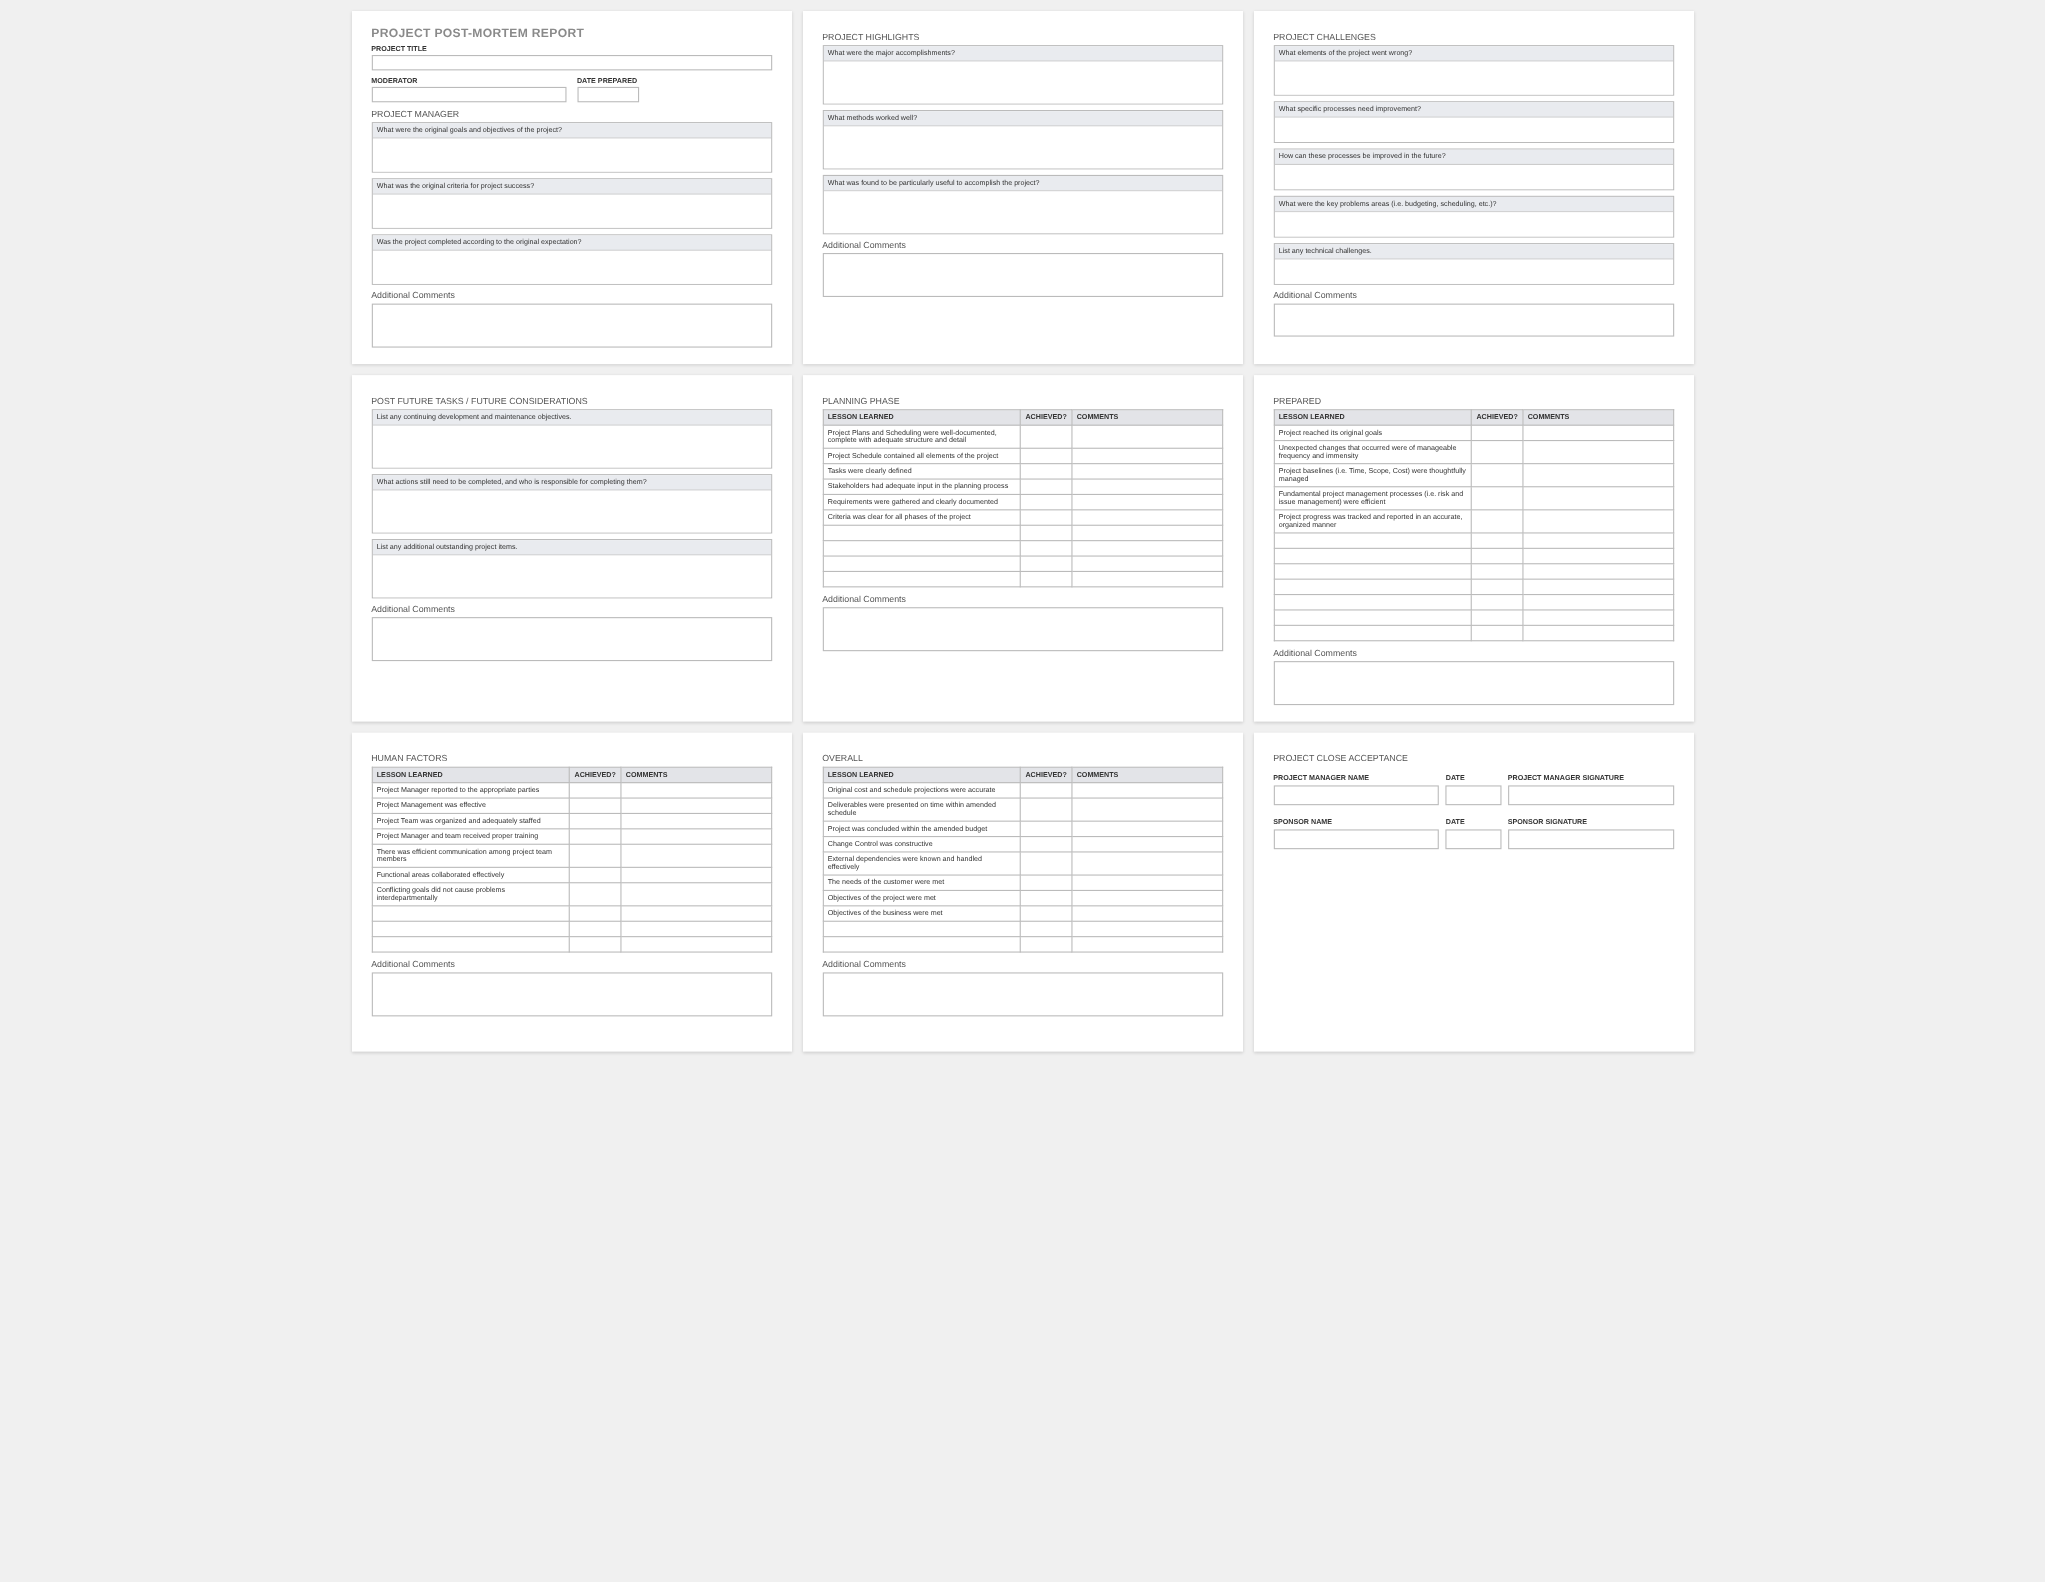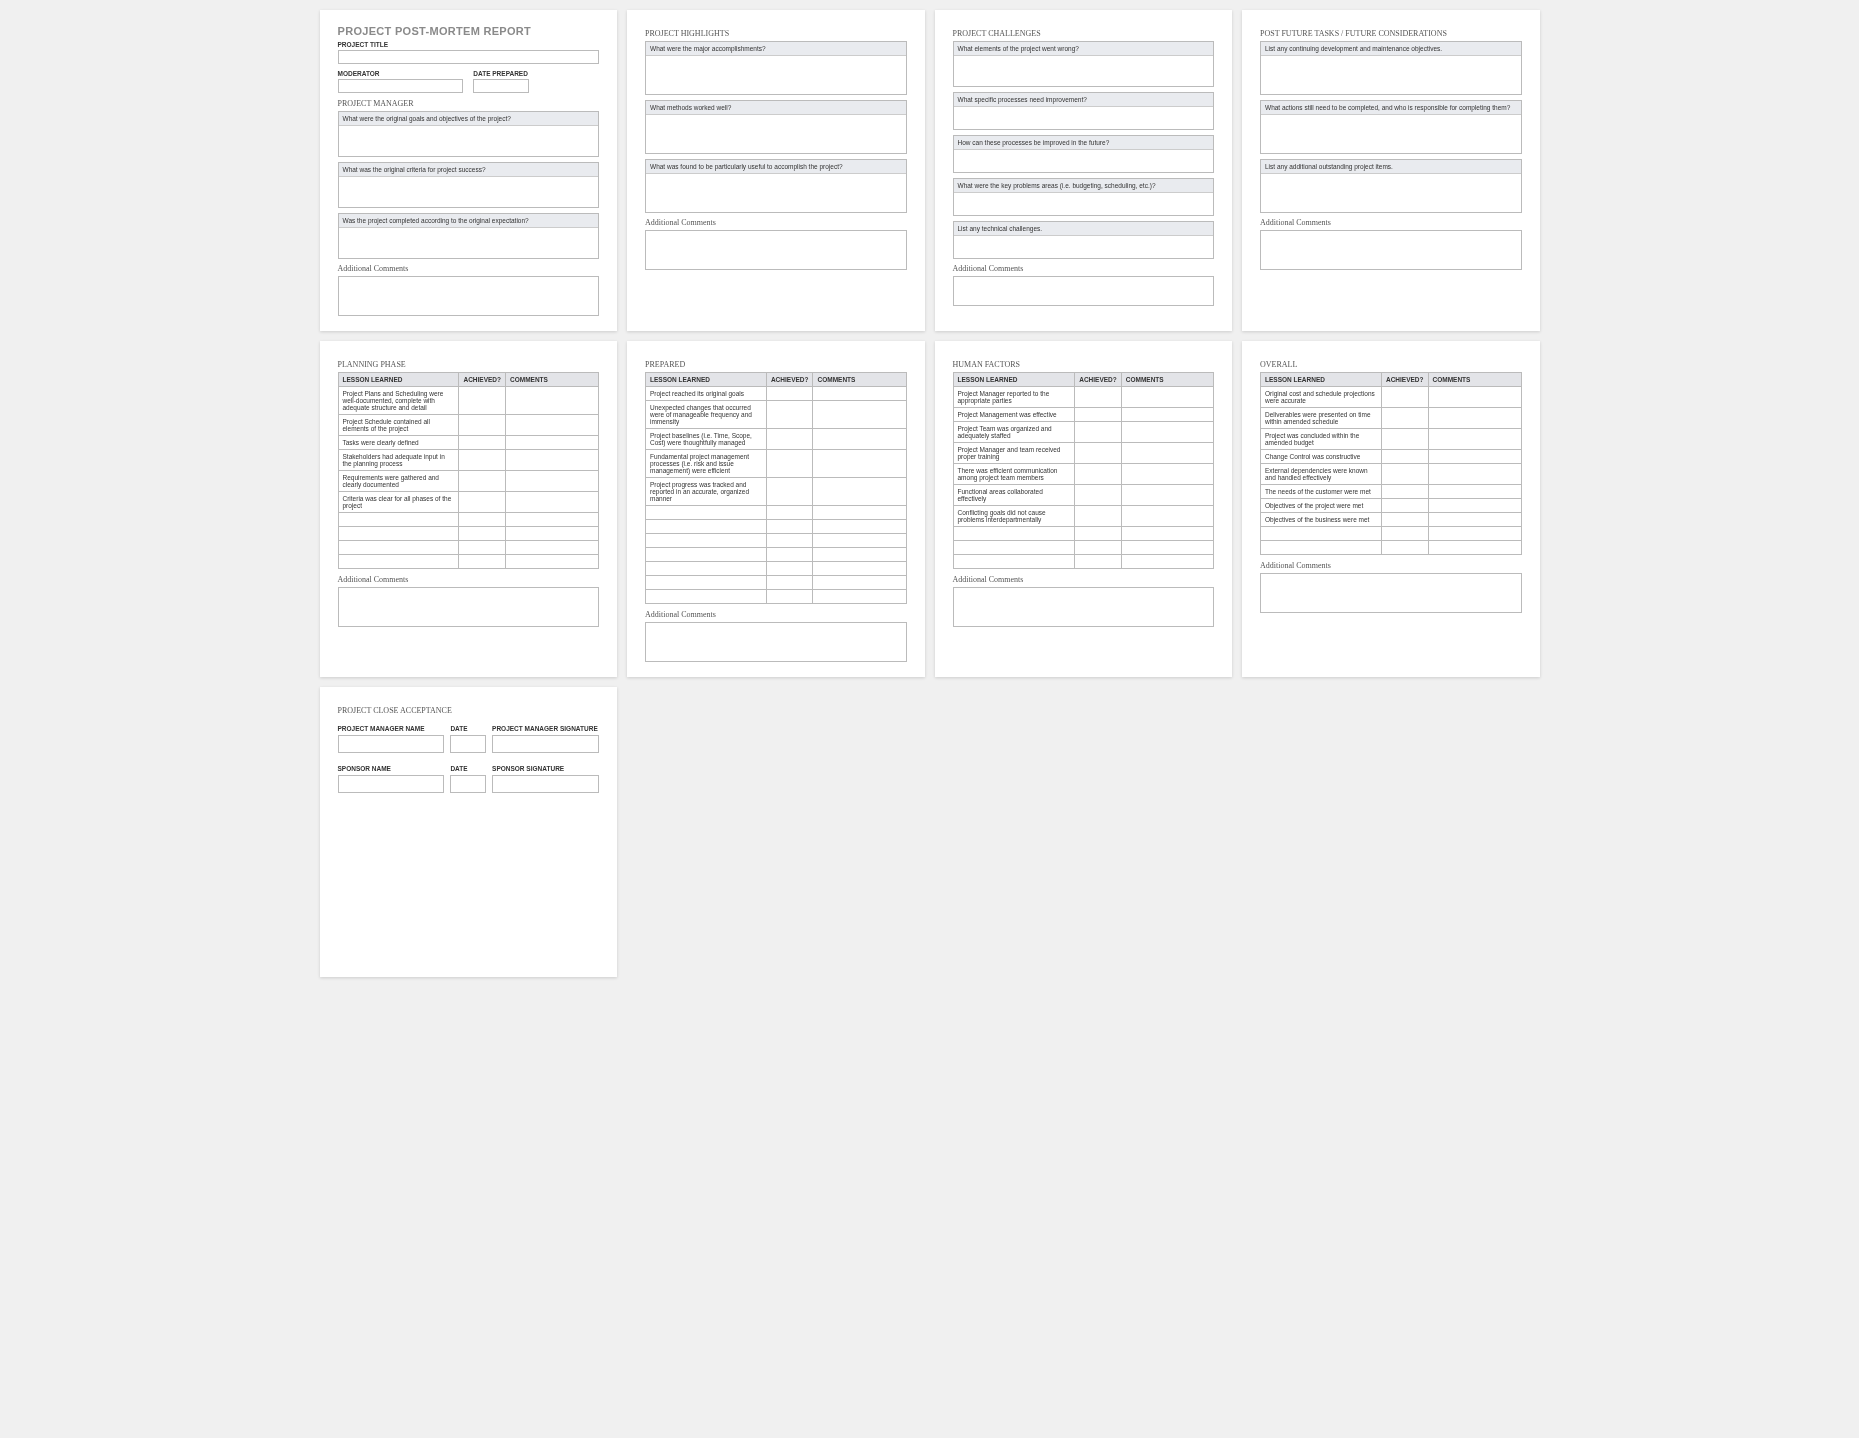--- a/index.html
+++ b/index.html
@@ -5,21 +5,21 @@
   * { box-sizing: border-box; margin: 0; padding: 0; }
   body {
     background: #f0f0f0;
     font-family: Arial, Helvetica, sans-serif;
     font-size: 7px;
     color: #333;
     padding: 10px;
   }
   .grid {
     display: grid;
-    grid-template-columns: 1fr 1fr 1fr 1fr;
+    grid-template-columns: 1fr 1fr 1fr;
     grid-template-rows: auto auto auto;
     gap: 10px;
     max-width: 1220px;
     margin: 0 auto;
   }
   .page {
     background: #fff;
     padding: 15px 18px;
     box-shadow: 0 1px 3px rgba(0,0,0,0.15);
     min-height: 290px;
@@ -30,21 +30,20 @@
     font-weight: bold;
     letter-spacing: 0.3px;
     margin-bottom: 4px;
   }
   .section-title {
     color: #555;
     font-size: 8px;
     font-weight: normal;
     margin-bottom: 3px;
     margin-top: 4px;
-    font-family: Liberation Serif, serif;
   }
   .field-label {
     font-size: 6.5px;
     font-weight: bold;
     color: #333;
     margin-bottom: 2px;
   }
   .input-line {
     display: flex;
     gap: 10px;

